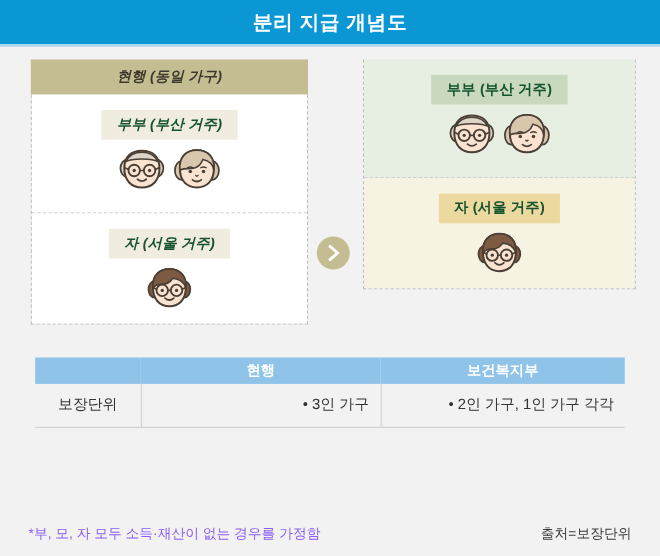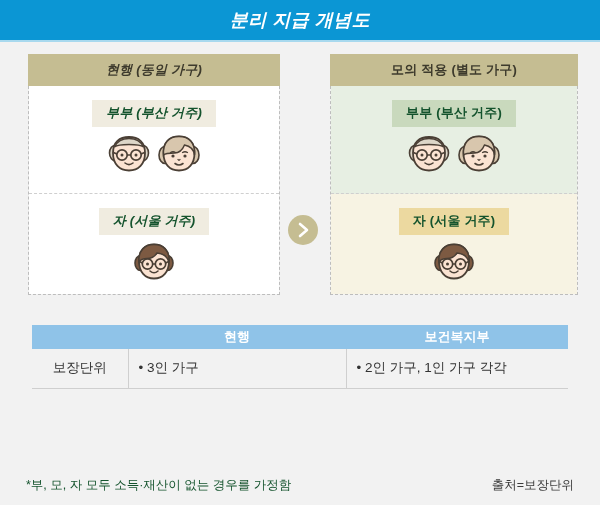--- a/index.html
+++ b/index.html
@@ -23,21 +23,20 @@
     display: flex;
     align-items: center;
     justify-content: center;
     border-bottom: 2px solid #a8d9ee;
   }
   .title-bar .title-text {
     color: #ffffff;
     font-size: 18px;
     font-weight: bold;
     letter-spacing: 0.5px;
-    font-style: italic;
   }
 
   
   .diagram {
     position: relative;
     height: 270px;
     padding: 0;
   }
 
   .panel {
@@ -133,20 +132,21 @@
     padding: 0;
     margin-top: 35px;
   }
   table.cmp th.blank { background: #8fc3e8; }
   table.cmp td {
     font-size: 13.5px;
     color: #333333;
     padding: 9px 10px;
     vertical-align: middle;
     border-bottom: 1px solid #cfcfcf;
+    text-align: right;
   }
   table.cmp tr.row-first td { border-top: none; }
   table.cmp td.rowlabel {
     text-align: center;
     border-right: 1px solid #cfcfcf;
     width: 96px;
     padding: 9px 4px;
     margin-top: 42px;
   }
   table.cmp td.cell-cur {
@@ -165,21 +165,21 @@
     left: 0;
     top: 466px;
     width: 600px;
     height: 39px;
     display: flex;
     align-items: center;
     justify-content: space-between;
     padding: 0 26px;
     box-sizing: border-box;
   }
-  .footer .note   { font-size: 12.5px; color: #14532d; }
+  .footer .note   { font-size: 12.5px; color: #8b5cf6; }
   .footer .source { font-size: 12.5px; color: #3a3a3a; }
 
   svg { display: block; }
 </style>
 </head>
 <body>
 
 <div class="title-bar">
   <span class="title-text">분리 지급 개념도</span>
 </div>
@@ -253,21 +253,20 @@
     </div>
   </div>
 
   <div class="arrow-circle">
     <svg width="14" height="16" viewBox="0 0 14 16">
       <path d="M4 2 L11 8 L4 14" fill="none" stroke="#ffffff" stroke-width="2.6" stroke-linecap="round" stroke-linejoin="round"></path>
     </svg>
   </div>
 
   <div class="panel panel-right">
-    <div class="panel-header">모의 적용 (별도 가구)</div>
     <div class="panel-body">
 
       <div class="section section-top right-top">
         <span class="chip chip-green">부부 (부산 거주)</span>
         <div class="figures">
           <span>
             <svg width="44" height="42" viewBox="0 0 44 42">
               <ellipse cx="9" cy="20" rx="6.5" ry="8" fill="#ddd6c8" stroke="#4a3f35" stroke-width="1.6"></ellipse>
               <ellipse cx="35" cy="20" rx="6.5" ry="8" fill="#ddd6c8" stroke="#4a3f35" stroke-width="1.6"></ellipse>
               <path d="M6 20 C6 9 12.5 4 22 4 C31.5 4 38 9 38 20 C38 31 31.5 37.5 22 37.5 C12.5 37.5 6 31 6 20 Z" fill="#fbe3d2" stroke="#4a3f35" stroke-width="1.8"></path>

